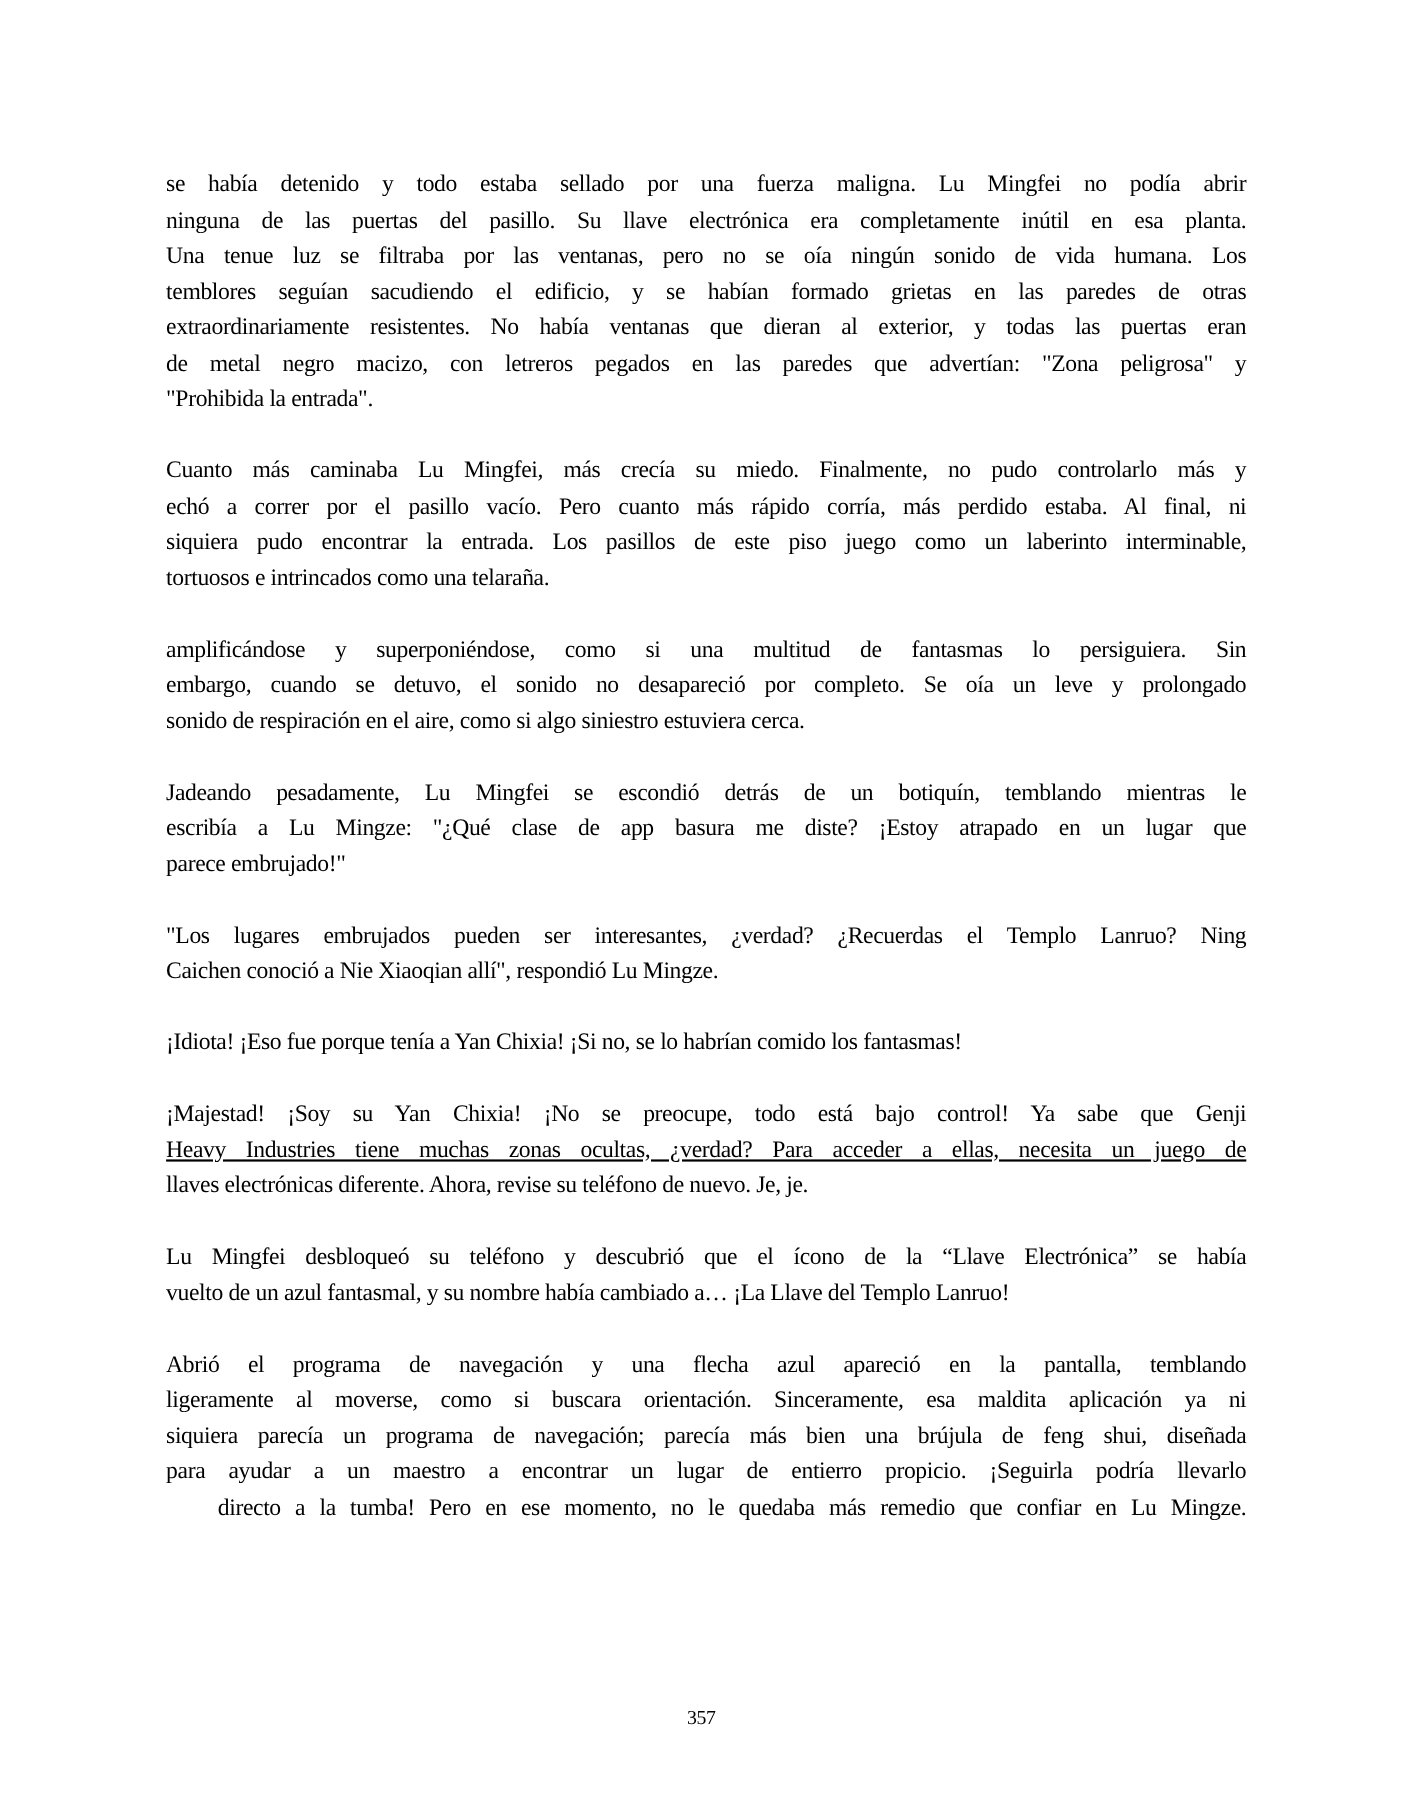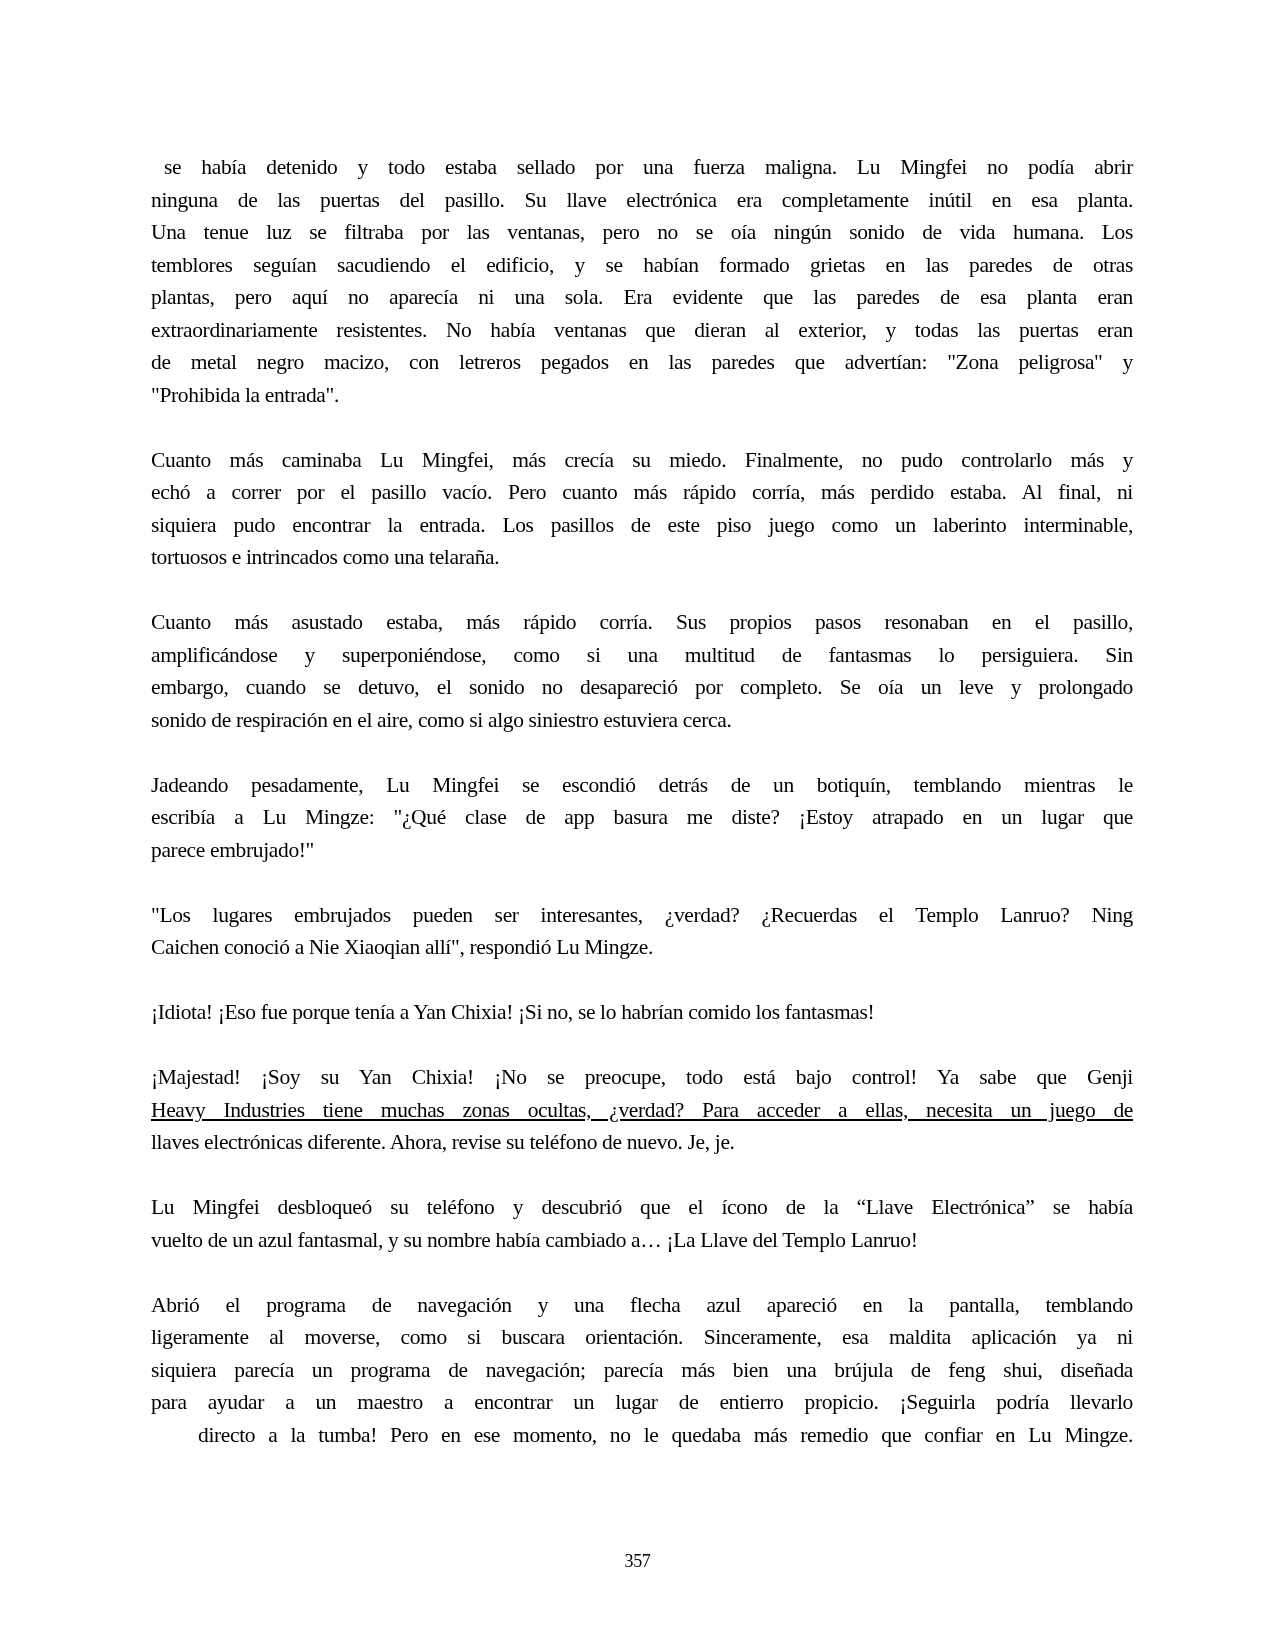--- a/index.html
+++ b/index.html
@@ -56,39 +56,37 @@
     letter-spacing: -0.3px;
   }
 </style>
 </head>
 <body>
 
 <div class="page">
   <div class="text-block">
 
     <p class="paragraph">
-      <span class="line" style="display: block; margin-left: 13px;">se había detenido y todo estaba sellado por una fuerza maligna. Lu Mingfei no podía abrir</span>
+      <span class="line" style="display: block;">se había detenido y todo estaba sellado por una fuerza maligna. Lu Mingfei no podía abrir</span>
       <span class="line" style="display: block;">ninguna de las puertas del pasillo. Su llave electrónica era completamente inútil en esa planta.</span>
       <span class="line" style="display: block;">Una tenue luz se filtraba por las ventanas, pero no se oía ningún sonido de vida humana. Los</span>
       <span class="line" style="display: block;">temblores seguían sacudiendo el edificio, y se habían formado grietas en las paredes de otras</span>
-      <span class="line" style="display: block;">plantas, pero aquí no aparecía ni una sola. Era evidente que las paredes de esa planta eran</span>
       <span class="line" style="display: block;">extraordinariamente resistentes. No había ventanas que dieran al exterior, y todas las puertas eran</span>
       <span class="line" style="display: block;">de metal negro macizo, con letreros pegados en las paredes que advertían: "Zona peligrosa" y</span>
       <span class="line last" style="display: block;">"Prohibida la entrada".</span>
     </p>
 
     <p class="paragraph">
       <span class="line" style="display: block;">Cuanto más caminaba Lu Mingfei, más crecía su miedo. Finalmente, no pudo controlarlo más y</span>
       <span class="line" style="display: block;">echó a correr por el pasillo vacío. Pero cuanto más rápido corría, más perdido estaba. Al final, ni</span>
       <span class="line" style="display: block;">siquiera pudo encontrar la entrada. Los pasillos de este piso juego como un laberinto interminable,</span>
       <span class="line last" style="display: block;">tortuosos e intrincados como una telaraña.</span>
     </p>
 
     <p class="paragraph">
-      <span class="line" style="display: block;">Cuanto más asustado estaba, más rápido corría. Sus propios pasos resonaban en el pasillo,</span>
       <span class="line" style="display: block;">amplificándose y superponiéndose, como si una multitud de fantasmas lo persiguiera. Sin</span>
       <span class="line" style="display: block;">embargo, cuando se detuvo, el sonido no desapareció por completo. Se oía un leve y prolongado</span>
       <span class="line last" style="display: block;">sonido de respiración en el aire, como si algo siniestro estuviera cerca.</span>
     </p>
 
     <p class="paragraph">
       <span class="line" style="display: block;">Jadeando pesadamente, Lu Mingfei se escondió detrás de un botiquín, temblando mientras le</span>
       <span class="line" style="display: block;">escribía a Lu Mingze: "¿Qué clase de app basura me diste? ¡Estoy atrapado en un lugar que</span>
       <span class="line last" style="display: block;">parece embrujado!"</span>
     </p>

